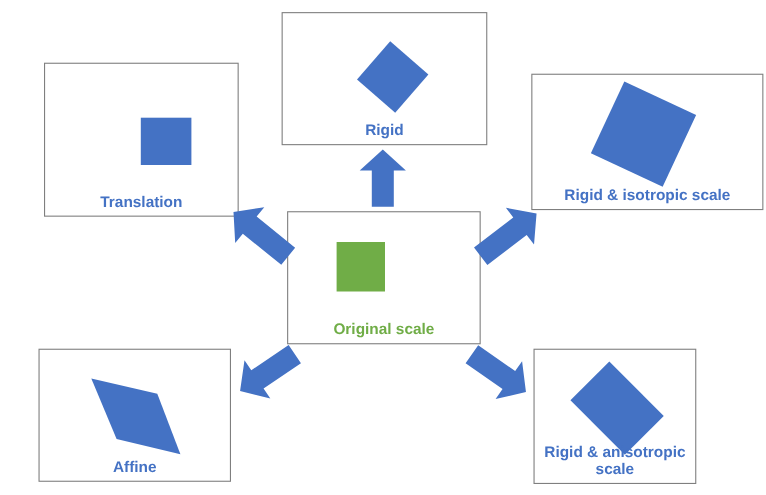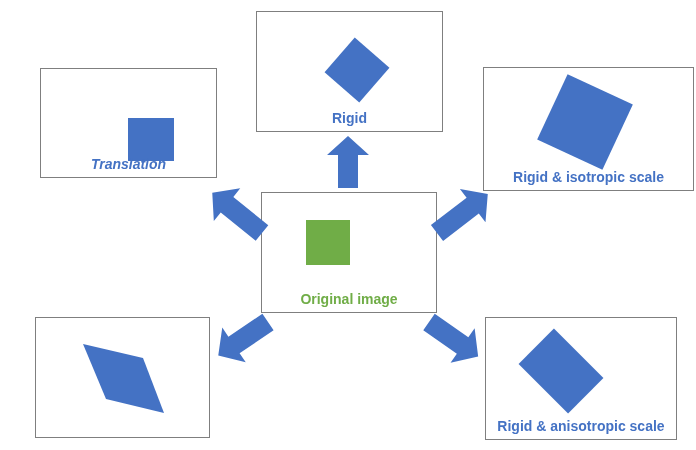--- a/index.html
+++ b/index.html
@@ -53,48 +53,49 @@
 
 <div class="canvas">
 
   <div class="node" style="left:256px; top:11px; width:187px; height:121px;">
     <svg class="shape" width="185" height="119" viewBox="0 0 185 119">
       <rect x="-23" y="-23" width="46" height="46" transform="translate(100,58) rotate(41)" fill="#4472C4"></rect>
     </svg>
     <div class="label">Rigid</div>
   </div>
 
-  <div class="node" style="left:40px; top:68px; width:177px; height:110px;font-style:italic;">
+  <div class="node" style="left:40px; top:57px; width:177px; height:140px;">
     <svg class="shape" width="175" height="118" viewBox="0 0 175 118">
       <rect x="87" y="49" width="46" height="43" fill="#4472C4"></rect>
     </svg>
     <div class="label">Translation</div>
   </div>
 
   <div class="node" style="left:483px; top:67px; width:211px; height:124px;">
     <svg class="shape" width="173" height="122" viewBox="0 0 173 122">
       <rect x="-36" y="-36" width="72" height="72" transform="translate(101,54) rotate(25)" fill="#4472C4"></rect>
     </svg>
     <div class="label">Rigid &amp; isotropic scale</div>
   </div>
 
   <div class="node" style="left:261px; top:192px; width:176px; height:121px;">
     <svg class="shape" width="174" height="119" viewBox="0 0 174 119">
       <rect x="44" y="27" width="44" height="45" fill="#70AD47"></rect>
     </svg>
-    <div class="label green">Original image</div>
+    <div class="label green">Original scale</div>
   </div>
 
   <div class="node" style="left:35px; top:317px; width:175px; height:121px;">
     <svg class="shape" width="173" height="119" viewBox="0 0 173 119">
       <polygon points="47,26 107,40 128,95 70,81" fill="#4472C4"></polygon>
     </svg>
+    <div class="label">Affine</div>
   </div>
 
-  <div class="node" style="left:485px; top:317px; width:192px; height:123px;">
+  <div class="node" style="left:485px; top:317px; width:148px; height:123px;">
     <svg class="shape" width="175" height="121" viewBox="0 0 175 121">
       <rect x="-35" y="-25" width="70" height="50" transform="translate(75,53) rotate(45)" fill="#4472C4"></rect>
     </svg>
     <div class="label">Rigid &amp; anisotropic scale</div>
   </div>
 
   <svg class="arrows-layer" width="696" height="450" viewBox="0 0 696 450">
     <g transform="translate(348,188) rotate(-90)">
       <polygon points="0,-10 33,-10 33,-21 52,0 33,21 33,10 0,10" fill="#4472C4"></polygon>
     </g>

